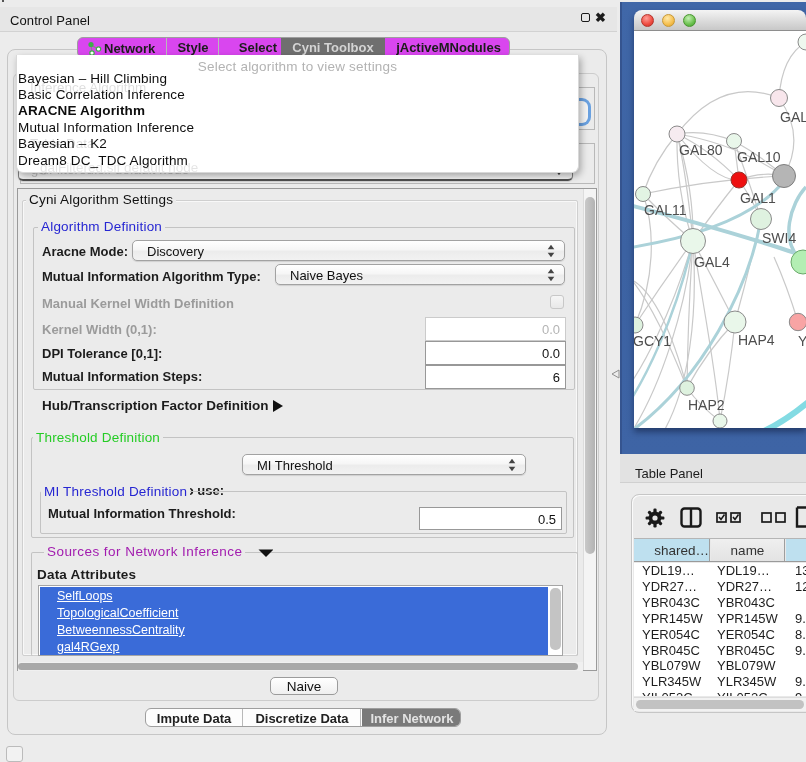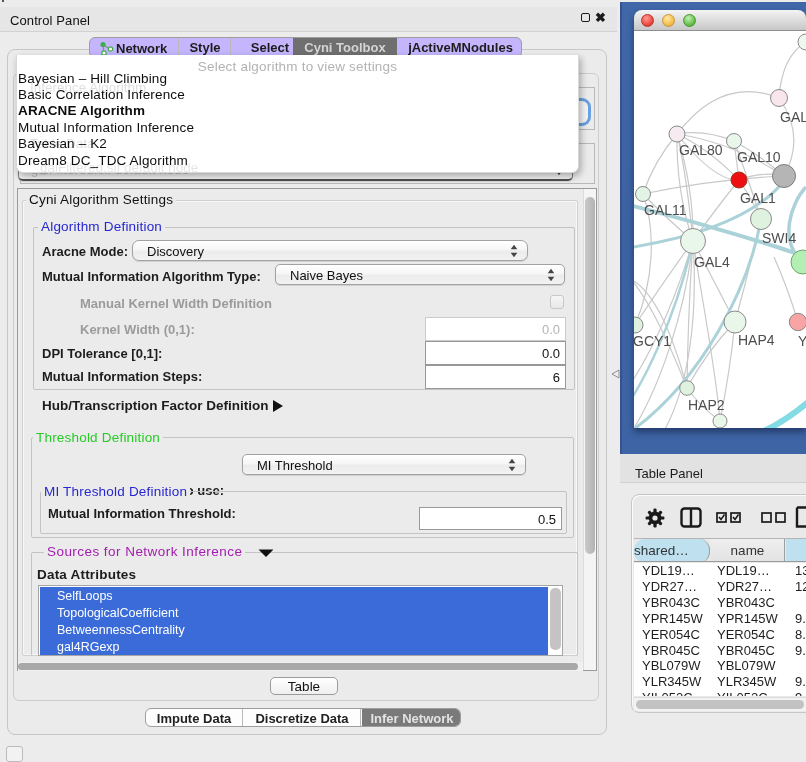--- a/index.html
+++ b/index.html
@@ -2,21 +2,21 @@
 <html><head>
 <meta charset="utf-8">
 <style>
 * { margin:0; padding:0; box-sizing:border-box; }
 html,body { width:806px; height:762px; overflow:hidden; background:#ececec;
   font-family:"Liberation Sans", sans-serif; }
 #page { position:absolute; left:0; top:0; width:806px; height:762px; overflow:hidden; }
 .abs { position:absolute; }
 .bold { font-weight:bold; }
 .lab { position:absolute; font-size:13px; font-weight:bold; color:#1c1c1c; white-space:nowrap; }
-.lab.dis { color:#9b9b9b;margin-left:38px; }
+.lab.dis { color:#9b9b9b; }
 .gtitle { position:absolute; font-size:13px; white-space:nowrap; background:#ebebeb; padding:0 3px; }
 .combo { position:absolute; border:1px solid #a2a2a2; border-radius:5px;
   background:linear-gradient(#ffffff,#f6f6f6 45%,#ececec 55%,#f2f2f2);
   box-shadow:0 1px 1px rgba(0,0,0,0.12); font-size:13px; color:#111; }
 .combo .ct { position:absolute; top:50%; transform:translateY(-50%); white-space:nowrap; }
 .stepper { position:absolute; right:9px; top:50%; transform:translateY(-50%); width:8px; height:13px; }
 .field { position:absolute; background:#ffffff; border:1px solid #989898;
   font-size:13px; color:#111; text-align:right; }
 .field span { position:absolute; right:5px; top:50%; transform:translateY(-50%); }
 .gbox { position:absolute; border:1px solid #c3c3c3; border-radius:2px; }
@@ -57,21 +57,21 @@
   <div class="abs" style="left:18px;top:662px;width:565px;height:9px;background:#f0f0f0;"></div>
   <div class="abs" style="left:18px;top:663px;width:560px;height:7px;border-radius:4px;background:#a8a8a8;"></div>
 
   <div class="abs" style="left:22px;top:200px;width:556px;height:456px;border:1px solid #cfcfcf;border-radius:2px;box-shadow:inset 0 0 0 1px #f8f8f8;"></div>
   <div class="gtitle" style="left:26px;top:191.5px;color:#111;font-size:13.5px;letter-spacing:0.2px;">Cyni Algorithm Settings</div>
 
   <div class="gbox" style="left:33px;top:227px;width:542px;height:163px;"></div>
   <div class="gtitle" style="left:38px;top:218.5px;color:#2626d2;font-size:13.5px;letter-spacing:0.2px;">Algorithm Definition</div>
 
   <div class="lab" style="left:42px;top:244px;">Aracne Mode:</div>
-  <div class="combo" style="left:132px;top:240px;width:396px;height:21px;border-radius:7px;">
+  <div class="combo" style="left:132px;top:240px;width:433px;height:21px;">
     <span class="ct" style="left:14px;">Discovery</span>
     <svg class="stepper" viewBox="0 0 9 14">
         <path d="M4.5 0 L8.2 5 H0.8 Z" fill="#444"></path>
         <path d="M4.5 14 L8.2 9 H0.8 Z" fill="#444"></path>
       </svg>
   </div>
 
   <div class="lab" style="left:42px;top:269px;">Mutual Information Algorithm Type:</div>
   <div class="combo" style="left:275px;top:264px;width:290px;height:21px;">
     <span class="ct" style="left:14px;">Naive Bayes</span>
@@ -126,37 +126,37 @@
   <div class="gbox" style="left:31px;top:552px;width:547px;height:104px;border-bottom:none;"></div>
   <div class="gtitle" style="left:44px;top:543.5px;color:#a21caf;font-size:13.5px;letter-spacing:0.45px;">Sources for Network Inference</div>
   <svg class="abs" style="left:256px;top:548px;" width="17" height="10" viewBox="0 0 14 10">
       <path d="M1 1.5 L16 1.5 L8.5 9 Z" fill="#111"></path>
     </svg>
 
   <div class="lab" style="left:37px;top:566.5px;font-size:13.5px;letter-spacing:0.2px;">Data Attributes</div>
 
   <div class="abs" style="left:38px;top:585px;width:525px;height:71px;background:#ffffff;border:1px solid #a5a5a5;overflow:hidden;">
     <div class="abs" style="left:1px;top:1px;width:508px;height:80px;background:#3a6bd8;color:#ffffff;font-size:12.5px;">
-      <div style="padding:1px 0 0 17px;line-height:17px;">SelfLoops<br>TopologicalCoefficient<br>BetweennessCentrality<br>gal4RGexp</div>
+      <div style="padding:1px 0 0 17px;line-height:17px;text-decoration:underline;">SelfLoops<br>TopologicalCoefficient<br>BetweennessCentrality<br>gal4RGexp</div>
     </div>
     <div class="abs" style="left:511px;top:2px;width:11px;height:62px;border-radius:5px;background:#c4c4c4;"></div>
   </div>
 
   <div class="abs" style="left:270px;top:677px;width:68px;height:18px;border:1px solid #9b9b9b;border-radius:5px;background:linear-gradient(#ffffff,#efefef);
-       font-size:13.5px;color:#111;text-align:center;line-height:17px;">Table</div>
+       font-size:13.5px;color:#111;text-align:center;line-height:17px;">Naive</div>
 
   <div class="abs" style="left:145px;top:708px;width:316px;height:19px;border:1px solid #9e9e9e;border-radius:6px;background:#fdfdfd;overflow:hidden;font-size:13px;font-weight:bold;color:#222;padding-left:34px;">
     <div class="abs" style="left:0;top:0;width:97px;height:19px;text-align:center;line-height:19px;border-right:1px solid #b9b9b9;">Impute Data</div>
     <div class="abs" style="left:98px;top:0;width:117px;height:19px;text-align:center;line-height:19px;border-right:1px solid #b9b9b9;">Discretize Data</div>
     <div class="abs" style="left:216px;top:0;width:100px;height:19px;text-align:center;line-height:19px;background:#7a7a7a;color:#e3e3e3;">Infer Network</div>
   </div>
 
   <div class="abs" style="left:6px;top:746px;width:17px;height:16px;border:1px solid #bbbbbb;border-radius:3px;background:#f2f2f2;"></div>
 
-  <div class="abs" style="left:89px;top:37px;width:433px;height:21px;border:1px solid #9e9e9e;border-radius:6px;background:#c4b5fd;overflow:hidden;font-size:13px;font-weight:bold;color:#1c1c1c;">
+  <div class="abs" style="left:77px;top:37px;width:433px;height:21px;border:1px solid #9e9e9e;border-radius:6px;background:#d946ef;overflow:hidden;font-size:13px;font-weight:bold;color:#1c1c1c;">
     <div class="abs" style="left:0;top:0;width:89px;height:21px;border-right:1px solid #b9b9b9;">
       <svg class="abs" style="left:9px;top:3px;" width="15" height="15" viewBox="0 0 15 15">
         <line x1="4" y1="4" x2="11" y2="8" stroke="#888" stroke-width="1.2"></line>
         <line x1="4" y1="4" x2="5" y2="12" stroke="#888" stroke-width="1.2"></line>
         <circle cx="4" cy="3.5" r="2.6" fill="#3fae49"></circle>
         <circle cx="11.5" cy="8" r="2.2" fill="#ffffff" stroke="#3fae49" stroke-width="1.2"></circle>
         <circle cx="5" cy="12" r="2.2" fill="#ffffff" stroke="#3fae49" stroke-width="1.2"></circle>
       </svg>
       <span style="position:absolute;left:26px;top:3px;">Network</span>
     </div>
@@ -306,21 +306,21 @@
   </svg>
   <svg class="abs" style="left:761px;top:512px;" width="26" height="11" viewBox="0 0 26 11">
     <rect x="1" y="1" width="9" height="9" fill="none" stroke="#1a1a1a" stroke-width="1.7"></rect>
     <rect x="15" y="1" width="9" height="9" fill="none" stroke="#1a1a1a" stroke-width="1.7"></rect>
   </svg>
   <svg class="abs" style="left:795px;top:506px;" width="11" height="22" viewBox="0 0 11 22">
     <path d="M2 1.5 H11 M2 1.5 V20.5 H11" fill="none" stroke="#1a1a1a" stroke-width="2.4"></path>
   </svg>
 
   <div class="abs" style="left:634px;top:538px;width:172px;height:24px;border-top:1px solid #b5b5b5;border-bottom:1px solid #9a9a9a;overflow:hidden;font-size:13.5px;color:#333;">
-    <div class="abs" style="left:0;top:0;width:76px;height:24px;background:#bee0ef;border-right:1px solid #9e9e9e;text-align:left;line-height:23px;border-radius:11px;">shared…</div>
+    <div class="abs" style="left:0;top:0;width:76px;height:24px;background:#bee0ef;border-right:1px solid #9e9e9e;text-align:right;line-height:23px;">shared…</div>
     <div class="abs" style="left:77px;top:0;width:74px;height:24px;background:linear-gradient(#efefef,#e2e2e2);border-right:1px solid #9e9e9e;text-align:center;line-height:23px;">name</div>
     <div class="abs" style="left:152px;top:0;width:20px;height:24px;background:#bee0ef;"></div>
   </div>
 
   <div class="abs" style="left:634px;top:563px;width:172px;height:133px;background:#ffffff;overflow:hidden;font-size:13px;color:#1e1e1e;">
     <div class="abs" style="left:8px;top:0;line-height:15.9px;">YDL19…<br>YDR27…<br>YBR043C<br>YPR145W<br>YER054C<br>YBR045C<br>YBL079W<br>YLR345W<br>YIL052C</div>
     <div class="abs" style="left:83px;top:0;line-height:15.9px;">YDL19…<br>YDR27…<br>YBR043C<br>YPR145W<br>YER054C<br>YBR045C<br>YBL079W<br>YLR345W<br>YIL052C</div>
     <div class="abs" style="left:161px;top:0;line-height:15.9px;">13<br>12<br>&nbsp;<br>9.<br>8.<br>9.<br>&nbsp;<br>9.<br>9.</div>
   </div>
 

